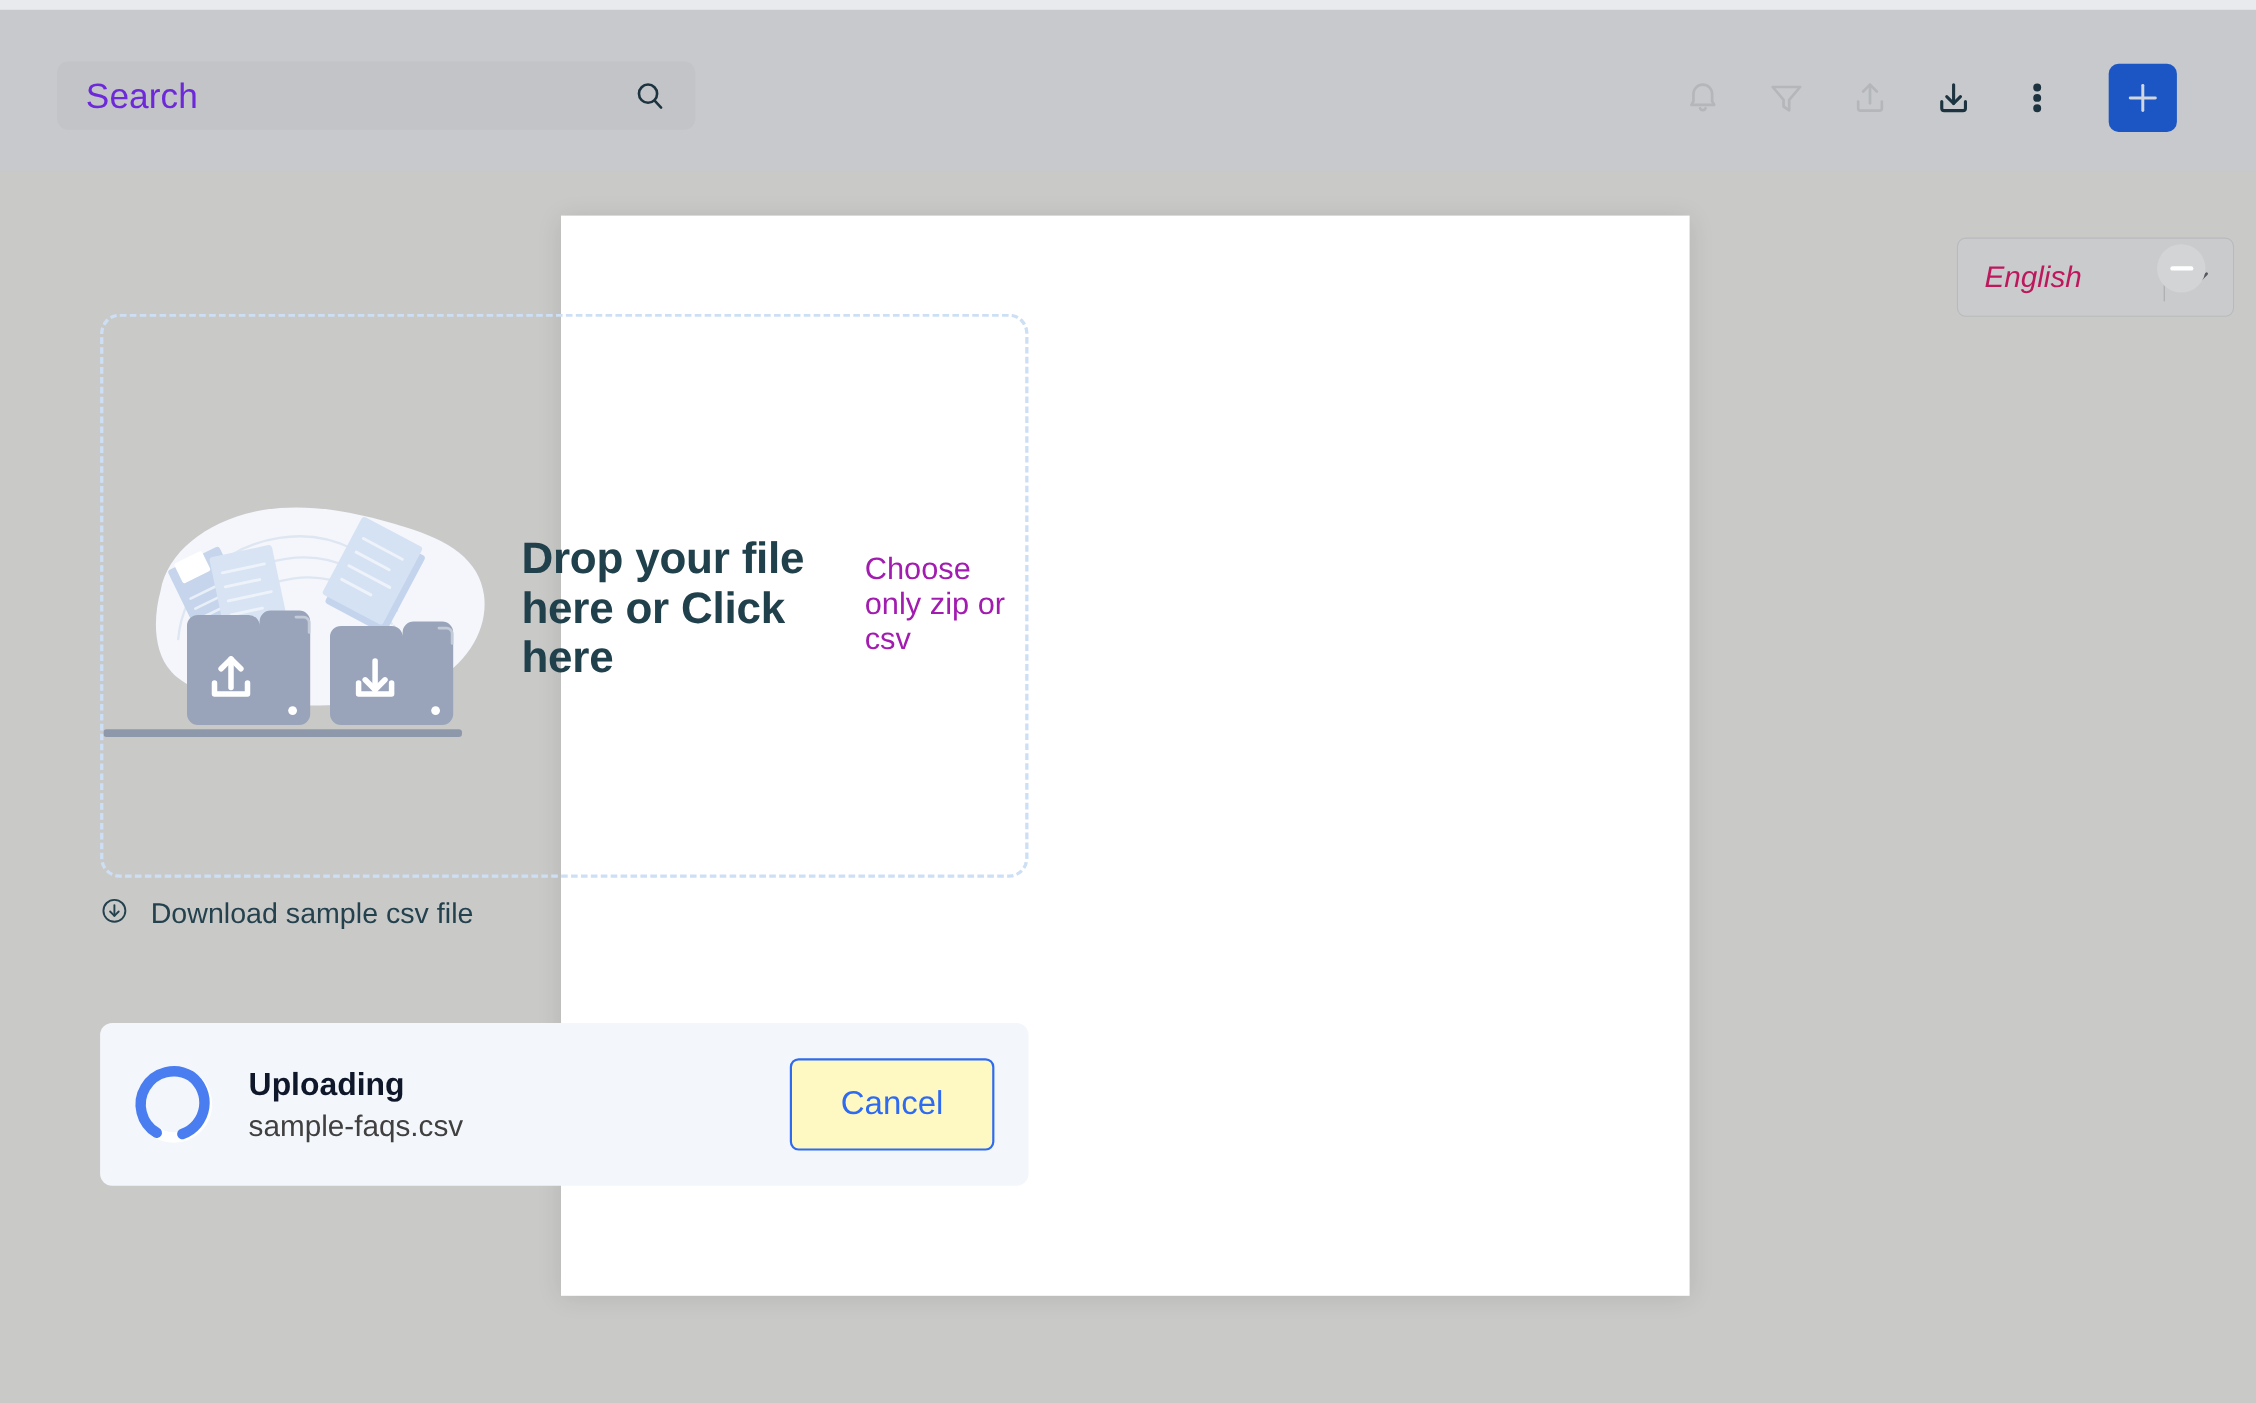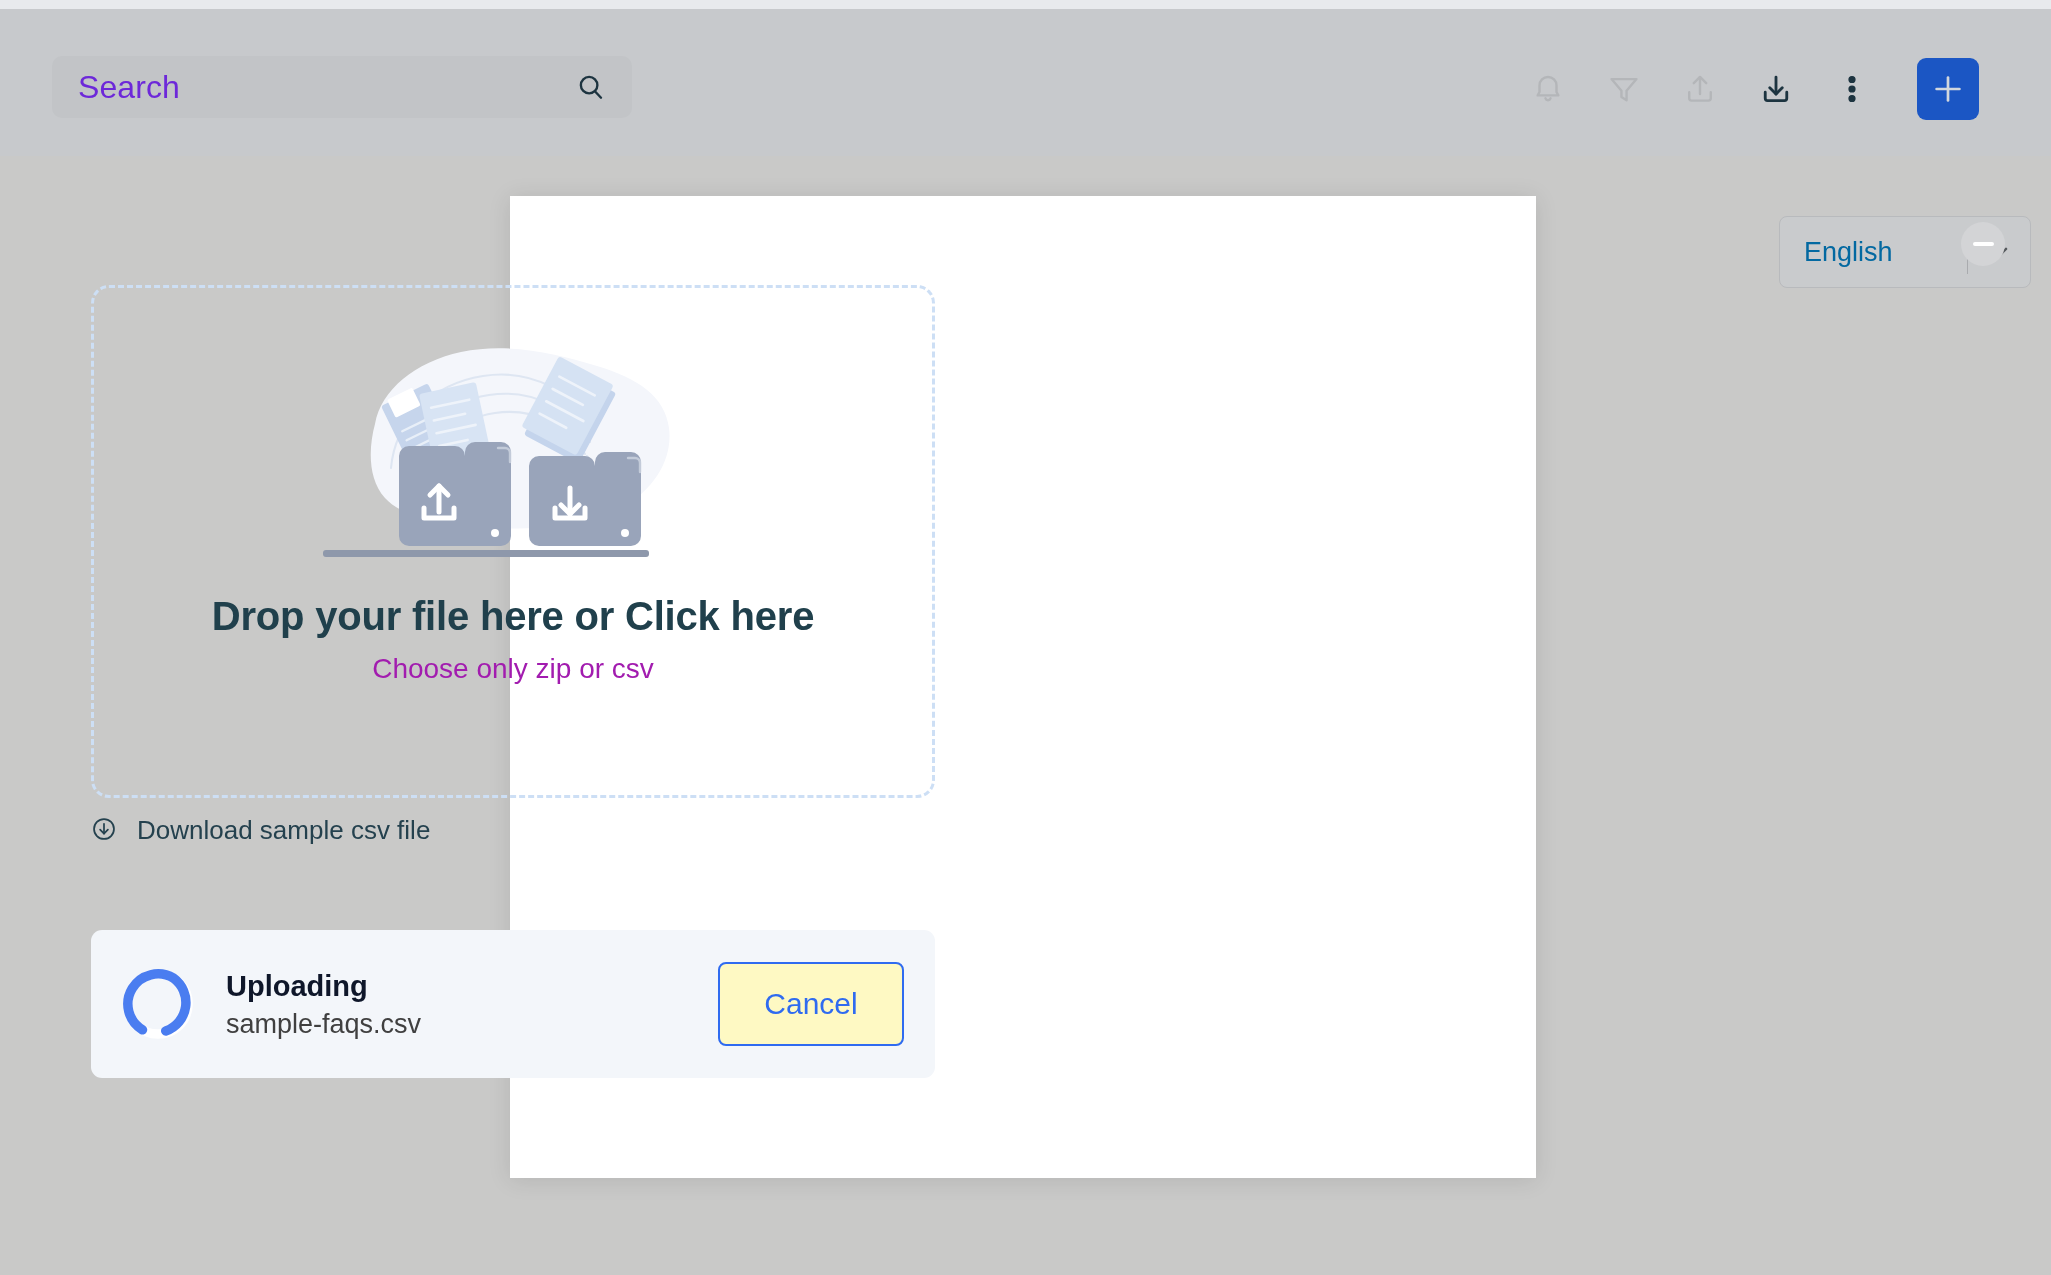--- a/index.html
+++ b/index.html
@@ -100,21 +100,22 @@
     border: 1px solid #b8babd;
     border-radius: 8px;
     display: flex;
     align-items: center;
     cursor: pointer;
   }
   .lang-label {
     flex: 1;
     padding-left: 24px;
     font-size: 27px;
-    color: #0369a1;
+    color: #be185d;
+    font-style: italic;
   }
   .lang-divider {
     width: 1px;
     height: 44px;
     background: #a9abae;
   }
   .lang-caret {
     width: 62px;
     display: flex; align-items: center; justify-content: center;
   }
@@ -149,21 +150,20 @@
   
   .dropzone {
     position: absolute;
     top: 285px;
     left: 91px;
     width: 844px;
     height: 513px;
     border: 3px dashed #cddff5;
     border-radius: 18px;
     display: flex;
-    flex-direction: column;
     align-items: center;
     cursor: pointer;
   }
 
   .illustration {
     margin-top: 40px;
     width: 380px;
     height: 242px;
   }
 

